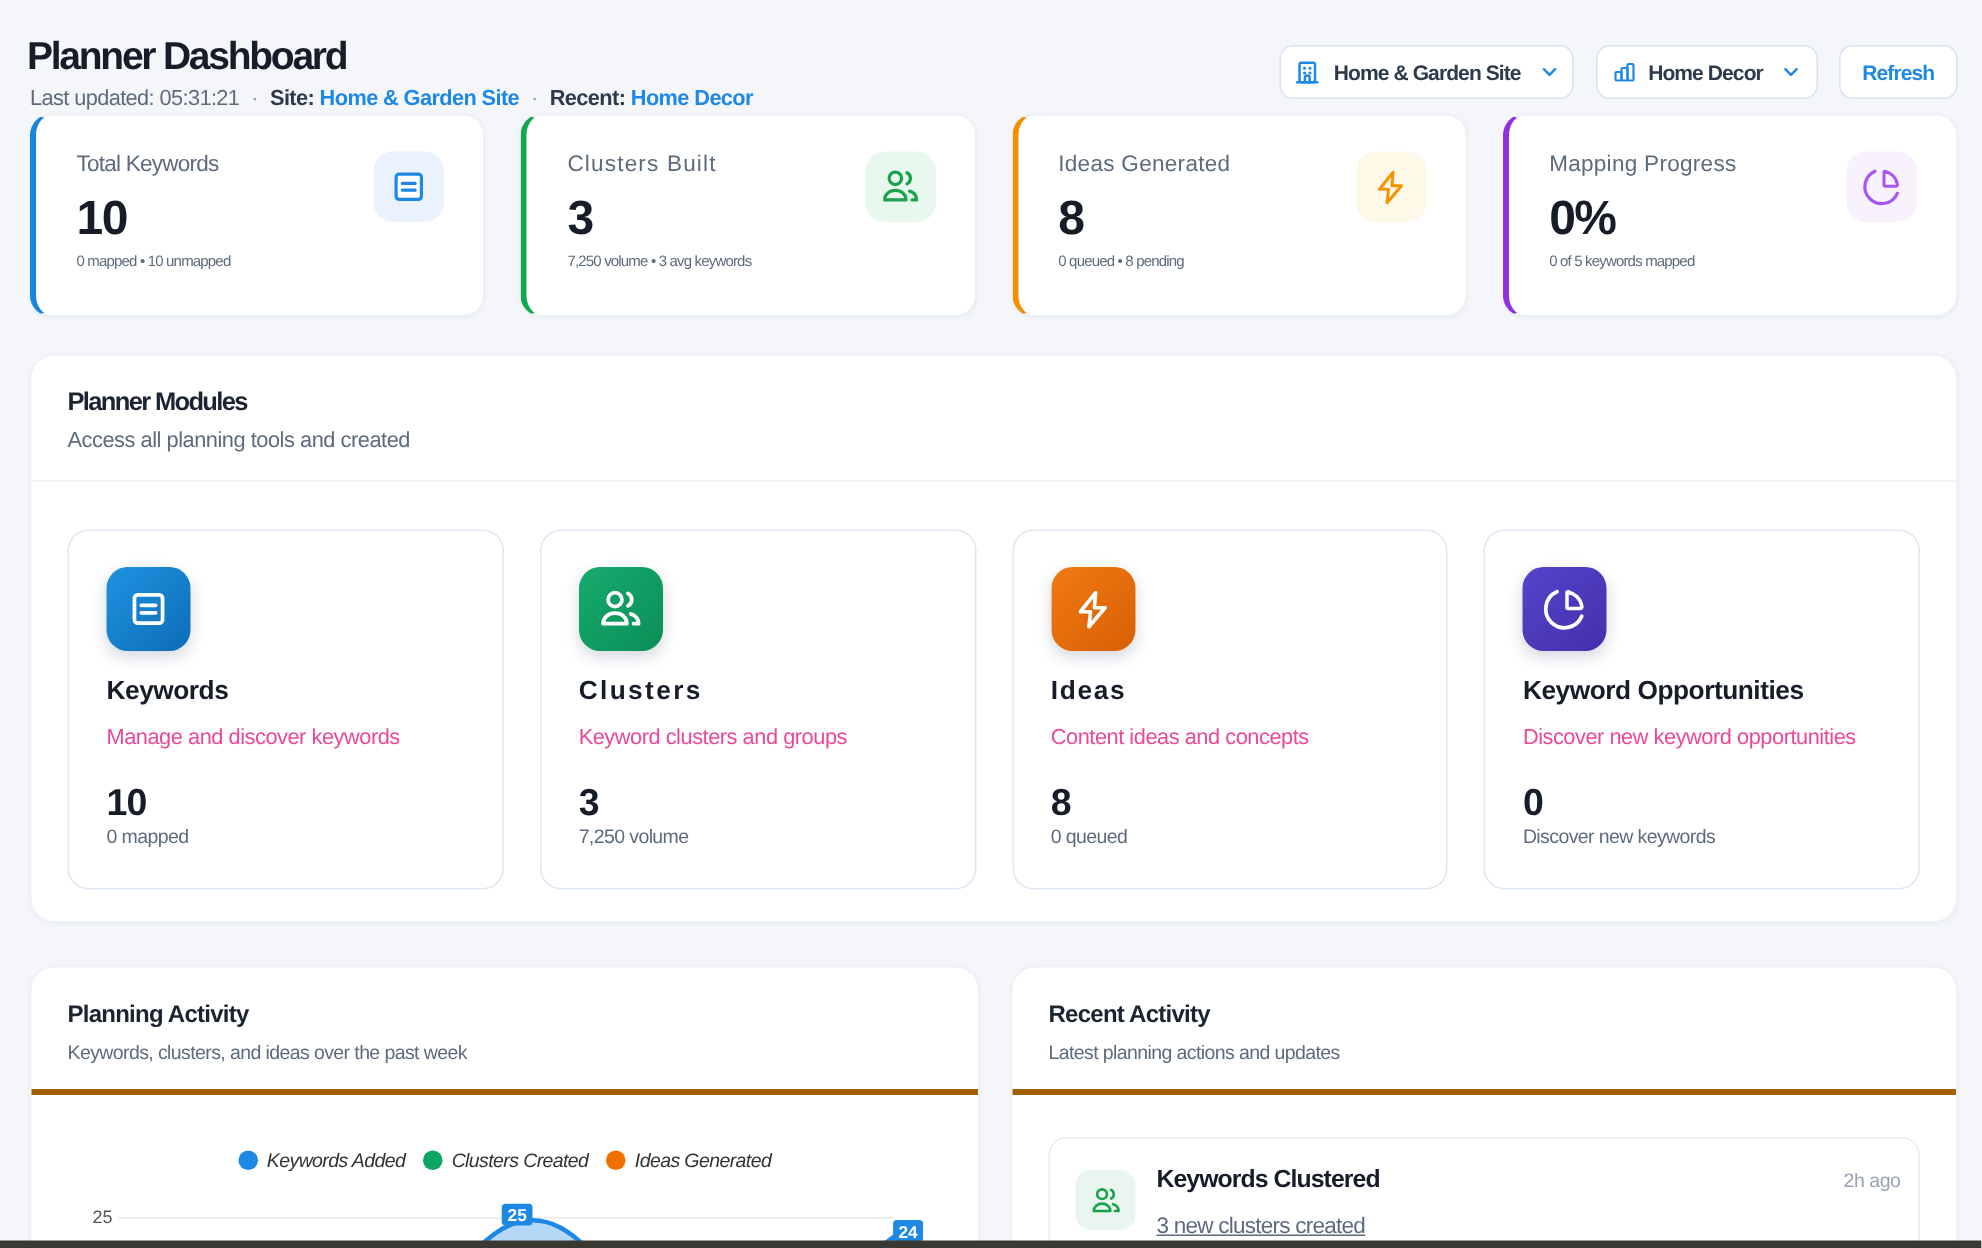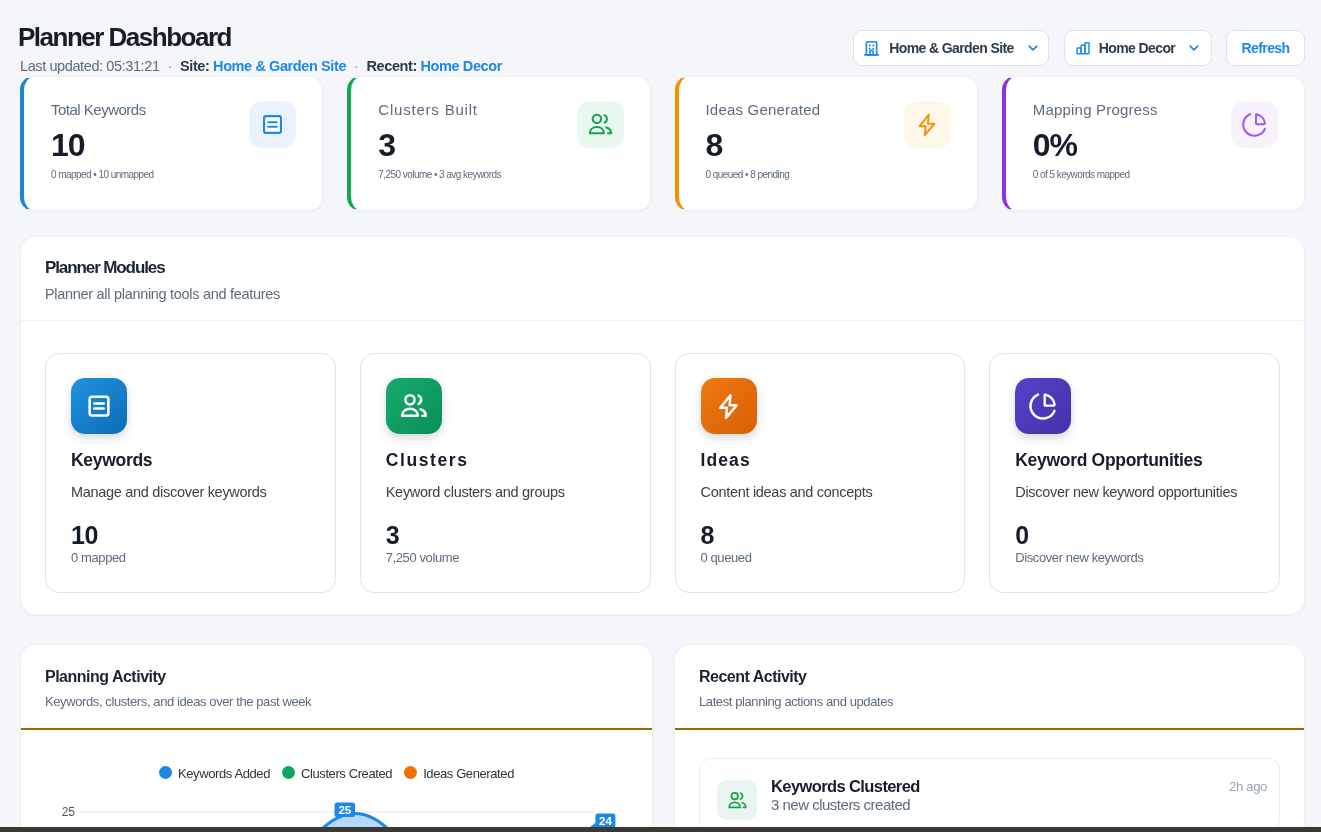--- a/index.html
+++ b/index.html
@@ -61,41 +61,41 @@
 .modules .hd { border-bottom:1px solid #edf1f7; height:84px; }
 .mcards { display:flex; gap:24px; padding:32px 24px 0 24px; }
 .mcard { width:291.25px; height:240px; border:1px solid #dde6f3; border-radius:14px; padding:24px 25px; background:#fff; }
 .mcard .mic { width:56px; height:56px; border-radius:14px; display:flex; align-items:center; justify-content:center;
   box-shadow:0 4px 10px rgba(20,40,80,.18); }
 .mic.g1 { background:linear-gradient(135deg,#1f93e0,#0d6cb6); }
 .mic.g2 { background:linear-gradient(135deg,#16ab6e,#0a8f55); }
 .mic.g3 { background:linear-gradient(135deg,#f07a12,#d85f05); }
 .mic.g4 { background:linear-gradient(135deg,#5544cc,#4330aa); }
 .mcard .mt { font-size:17.5px; font-weight:700; color:#161d29; margin-top:16px; letter-spacing:-0.3px; }
-.mcard .md { font-size:14.5px; color:#404040; margin-top:13px; letter-spacing:-0.3px; }
+.mcard .md { font-size:14.5px; color:#ec4899; margin-top:13px; letter-spacing:-0.3px; }
 .mcard .mn { font-size:25px; font-weight:700; color:#161d29; margin-top:21px; letter-spacing:-0.5px; }
 .mcard .ms { font-size:13px; color:#5d6b7c; margin-top:0px; letter-spacing:-0.4px; }
 
 
 .bcard { position:absolute; top:644px; background:#fff; border-radius:16px; border:1px solid #edf1f7;
   box-shadow:0 1px 3px rgba(25,50,90,.05); height:300px; }
-.bcard .hd { padding:23px 24px 0 24px; border-bottom:2px solid #a16207; height:85px; }
+.bcard .hd { padding:23px 24px 0 24px; border-bottom:4px solid #a16207; height:85px; }
 .bcard .hd .t { font-size:16px; font-weight:700; color:#1b2430; letter-spacing:-0.5px; }
 .bcard .hd .s { font-size:13px; color:#5d6b7c; margin-top:8px; letter-spacing:-0.4px; }
 .chartcard { left:0; width:633px; }
 .recentcard { left:654px; width:631px; }
 
 .legend { display:flex; justify-content:center; gap:12px; margin-top:36px; font-size:13px; color:#333; align-items:center; letter-spacing:-0.4px; }
-.legend .li { display:flex; align-items:flex-start; gap:6px; }
+.legend .li { display:flex; align-items:center; gap:6px;font-style:italic; }
 .legend .dotc { width:13px; height:13px; border-radius:50%; }
 
 .activity-item { margin:28px 24px 0 24px; border:1px solid #e7ecf4; border-radius:12px; padding:18px 16px; position:relative; }
 .activity-item .aic { width:40px; height:40px; border-radius:10px; background:#e9f5ee; display:flex; align-items:center; justify-content:center; position:absolute; left:17px; top:21px; }
 .activity-item .at { margin-left:55px; font-size:16.5px; font-weight:700; color:#161d29; letter-spacing:-0.6px; }
-.activity-item .as { margin-left:55px; font-size:15px; color:#5d6b7c; margin-top:0; letter-spacing:-0.5px; }
+.activity-item .as { margin-left:55px; font-size:15px; color:#5d6b7c; margin-top:13px; letter-spacing:-0.5px;text-decoration:underline; }
 .activity-item .ago { position:absolute; right:12px; top:20px; font-size:13px; color:#98a2b3; letter-spacing:-0.3px; }
 
 .darkbar { position:absolute; left:0; top:827px; width:1321px; height:5px; background:#3a3833; z-index:50; }
 </style>
 </head>
 <body>
 <div class="page">
   <h1>Planner Dashboard</h1>
   <div class="meta">Last updated: 05:31:21<span class="dot">·</span><b>Site:</b> <a>Home &amp; Garden Site</a><span class="dot">·</span><b>Recent:</b> <a>Home Decor</a></div>
   <div class="controls">
@@ -171,21 +171,21 @@
             <path d="M21.21 15.89A10 10 0 1 1 8 2.83"></path>
             <path d="M13.4 2.1a10 10 0 0 1 8.5 8.5c.06.55-.4 1-.95 1h-7a.6.6 0 0 1-.6-.6v-8c0-.55.45-1.01 1-.95z" transform="scale(0.93) translate(1,1)"></path>
           </svg>
         </div>
     </div>
   </div>
 
   <div class="modules">
     <div class="hd">
       <div class="t">Planner Modules</div>
-      <div class="s">Planner all planning tools and features</div>
+      <div class="s">Access all planning tools and created</div>
     </div>
     <div class="mcards">
       <div class="mcard">
         <div class="mic g1">
             <svg width="30" height="30" viewBox="0 0 24 24" fill="none" stroke="#fff" stroke-width="2" stroke-linecap="round" stroke-linejoin="round">
               <rect x="4.5" y="4.5" width="15" height="15" rx="1.8"></rect>
               <path d="M8.2 10h7.6M8.2 14h7.6"></path>
             </svg>
           </div>
         <div class="mt">Keywords</div>

